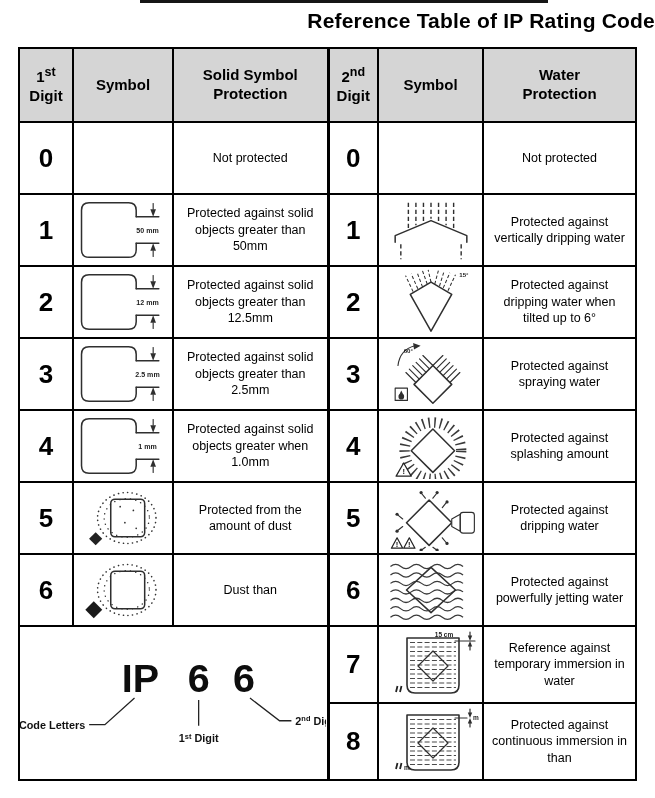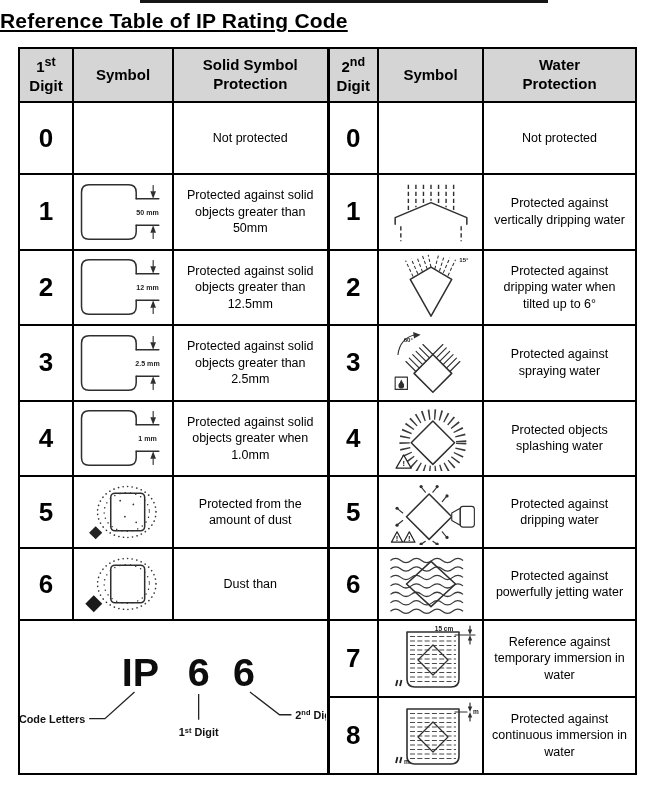--- a/index.html
+++ b/index.html
@@ -1,29 +1,29 @@
 <!DOCTYPE html>
 <html><head>
 <meta charset="utf-8">
 <style>
   *{margin:0;padding:0;box-sizing:border-box}
   html,body{width:655px;height:798px;background:#fff;color:#000;
     font-family:"Liberation Sans","DejaVu Sans",sans-serif;overflow:hidden;position:relative}
   .top-artifact{position:absolute;top:0;left:140px;width:408px;height:3px;background:#161616}
-  .page-title{display:block;text-align:left;font-size:21px;font-weight:bold;
-    text-decoration:underline;margin-top:9px;letter-spacing:.2px}
+  .page-title{display:block;text-align:right;font-size:21px;font-weight:bold;
+    margin-top:9px;letter-spacing:.2px}
   table.ip{border-collapse:collapse;table-layout:fixed;margin:14px auto 0}
   .ip td,.ip th{border:2px solid #000;padding:0;text-align:center;vertical-align:middle}
   .ip th{background:#d5d5d5;font-size:15px;font-weight:bold;line-height:1.25}
   .mid{border-left-width:3px !important}
-  tr.hdr{height:54px}
+  tr.hdr{height:74px}
   tr.r{height:72px}
   tr.rb{height:77px}
   td.digit{font-size:26px;font-weight:bold}
-  td.desc{font-size:12.5px;line-height:1.32;padding:12px 6px}
+  td.desc{font-size:12.5px;line-height:1.32;padding:0 6px}
   td.symcell{background:#fff}
   svg.sym{display:block;margin:0 auto}
   
   .ln{fill:none;stroke:#2f2f2f;stroke-width:1.6;stroke-linecap:round;stroke-linejoin:round}
   .ln2{fill:none;stroke:#2f2f2f;stroke-width:1.2;stroke-linecap:round;stroke-linejoin:round}
   .fl{fill:#2f2f2f;stroke:none}
   .dsh{fill:none;stroke:#2f2f2f;stroke-width:1.5;stroke-dasharray:4.5 3}
   .dsh2{fill:none;stroke:#2f2f2f;stroke-width:1.1;stroke-dasharray:3.5 2.2}
   .wdsh{fill:none;stroke:#4a4a4a;stroke-width:1.1;stroke-dasharray:5 2.3}
   .dots{fill:none;stroke:#333;stroke-width:1.7;stroke-dasharray:0.1 4.8;stroke-linecap:round}
@@ -184,21 +184,21 @@
     <td class="desc">Protected against solid objects greater when 1.0mm</td>
     <td class="digit mid">4</td>
     <td class="symcell">
       <svg class="sym" width="100" height="66" viewBox="0 0 100 70">
         <circle class="rays" cx="52" cy="40" r="30"></circle>
         <path class="ln" d="M52 17 L75 40 L52 63 L29 40 Z" fill="#fff"></path>
         <polygon class="wt" points="21,53 29,67 13,67"></polygon>
         <text class="wtx" x="21" y="65" text-anchor="middle">!</text>
       </svg>
     </td>
-    <td class="desc">Protected objects splashing water</td>
+    <td class="desc">Protected against splashing amount</td>
   </tr>
 
   <tr class="r">
     <td class="digit">5</td>
     <td class="symcell">
       <svg class="sym" width="96" height="66" viewBox="0 0 100 70">
         <ellipse class="dots" cx="54" cy="35" rx="31" ry="27"></ellipse>
         <ellipse class="dots2" cx="54" cy="35" rx="24" ry="20.5"></ellipse>
         <rect class="ln" x="37" y="15" width="36" height="40" rx="4.5" fill="#fff"></rect>
         <circle class="fl" cx="47" cy="23" r="0.9"></circle>
@@ -297,16 +297,16 @@
         <path class="ln" d="M26 8 H78 V55 Q78 63 70 63 H34 Q26 63 26 55 Z" fill="none"></path>
         <path class="ln2" d="M52 21 L67 36 L52 51 L37 36 Z" fill="#fff"></path>
         <path class="ln2" d="M74 11 H86 M89 2 V7 M89 20 V15"></path>
         <polygon class="fl" points="89,11 86.8,5.5 91.2,5.5"></polygon>
         <polygon class="fl" points="89,11 86.8,16.5 91.2,16.5"></polygon>
         <text class="t6" x="92" y="13">m</text>
         <path d="M15 62 L16.5 56 M19 62 L20.5 56" stroke="#222" stroke-width="1.8" fill="none"></path>
         <text class="t6" x="23" y="62.5">m</text>
       </svg>
     </td>
-    <td class="desc">Protected against continuous immersion in water</td>
+    <td class="desc">Protected against continuous immersion in than</td>
   </tr>
 </tbody>
   </table>
 
 </body></html>

